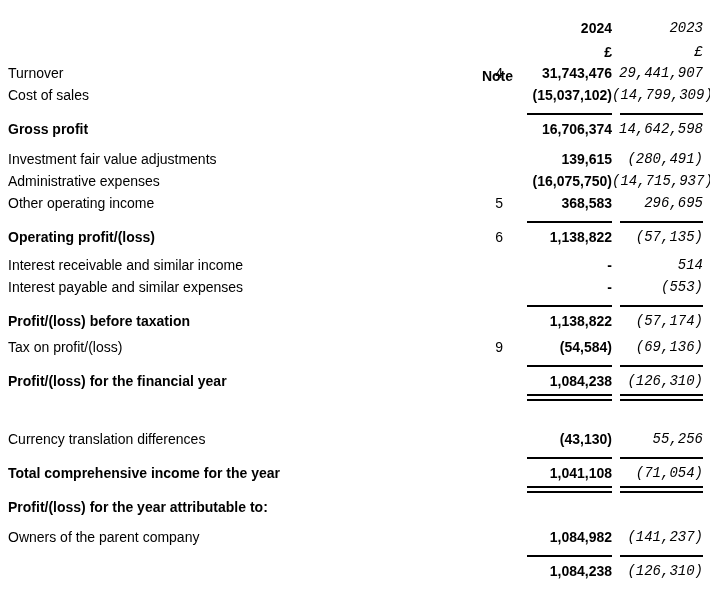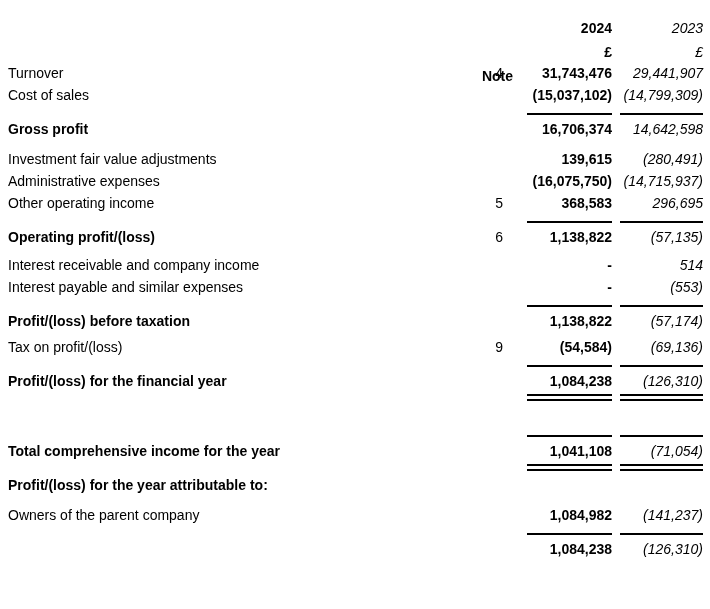--- a/index.html
+++ b/index.html
@@ -30,21 +30,21 @@
     display: grid;
     grid-template-columns: 1fr 72px 97px 91px;
     align-items: center;
     height: 16px;
     font-size: 14px;
     line-height: 16px;
   }
   .c-label { text-align: left; white-space: nowrap; }
   .c-note  { text-align: right; padding-right: 12px; }
   .c-2024  { text-align: right; font-weight: bold; }
-  .c-2023  { text-align: right; font-style: italic; }
+  .c-2023  { text-align: right; font-style: italic; font-family: Liberation Mono, monospace; }
   .hdr-note { text-align: right; padding-right: 2px; font-weight: bold; margin-top: 48px; }
   .bold .c-label { font-weight: bold; }
   
   .rule-row {
     display: grid;
     grid-template-columns: 1fr 72px 97px 91px;
     height: 12px;
     box-sizing: border-box;
     padding-top: 7px;
   }
@@ -162,21 +162,21 @@
   <div class="grid-row bold">
     <div class="c-label">Operating profit/(loss)</div>
     <div class="c-note">6</div>
     <div class="c-2024">1,138,822</div>
     <div class="c-2023">(57,135)</div>
   </div>
 
   <div class="sp6"></div>
 
   <div class="grid-row">
-    <div class="c-label">Interest receivable and company income</div>
+    <div class="c-label">Interest receivable and similar income</div>
     <div class="c-note"></div>
     <div class="c-2024">-</div>
     <div class="c-2023">514</div>
   </div>
 
   <div class="grid-row">
     <div class="c-label">Interest payable and similar expenses</div>
     <div class="c-note"></div>
     <div class="c-2024">-</div>
     <div class="c-2023">(553)</div>
@@ -233,20 +233,26 @@
     <div class="col3">
         <div class="drl"></div>
       </div>
     <div class="col4">
         <div class="drl"></div>
       </div>
   </div>
 
   <div class="sp24"></div>
 
+  <div class="grid-row">
+    <div class="c-label">Currency translation differences</div>
+    <div class="c-note"></div>
+    <div class="c-2024">(43,130)</div>
+    <div class="c-2023">55,256</div>
+  </div>
 
   <div class="rule-row">
     <div></div>
       <div></div>
     <div class="col3">
         <div class="rl"></div>
       </div>
     <div class="col4">
         <div class="rl"></div>
       </div>

